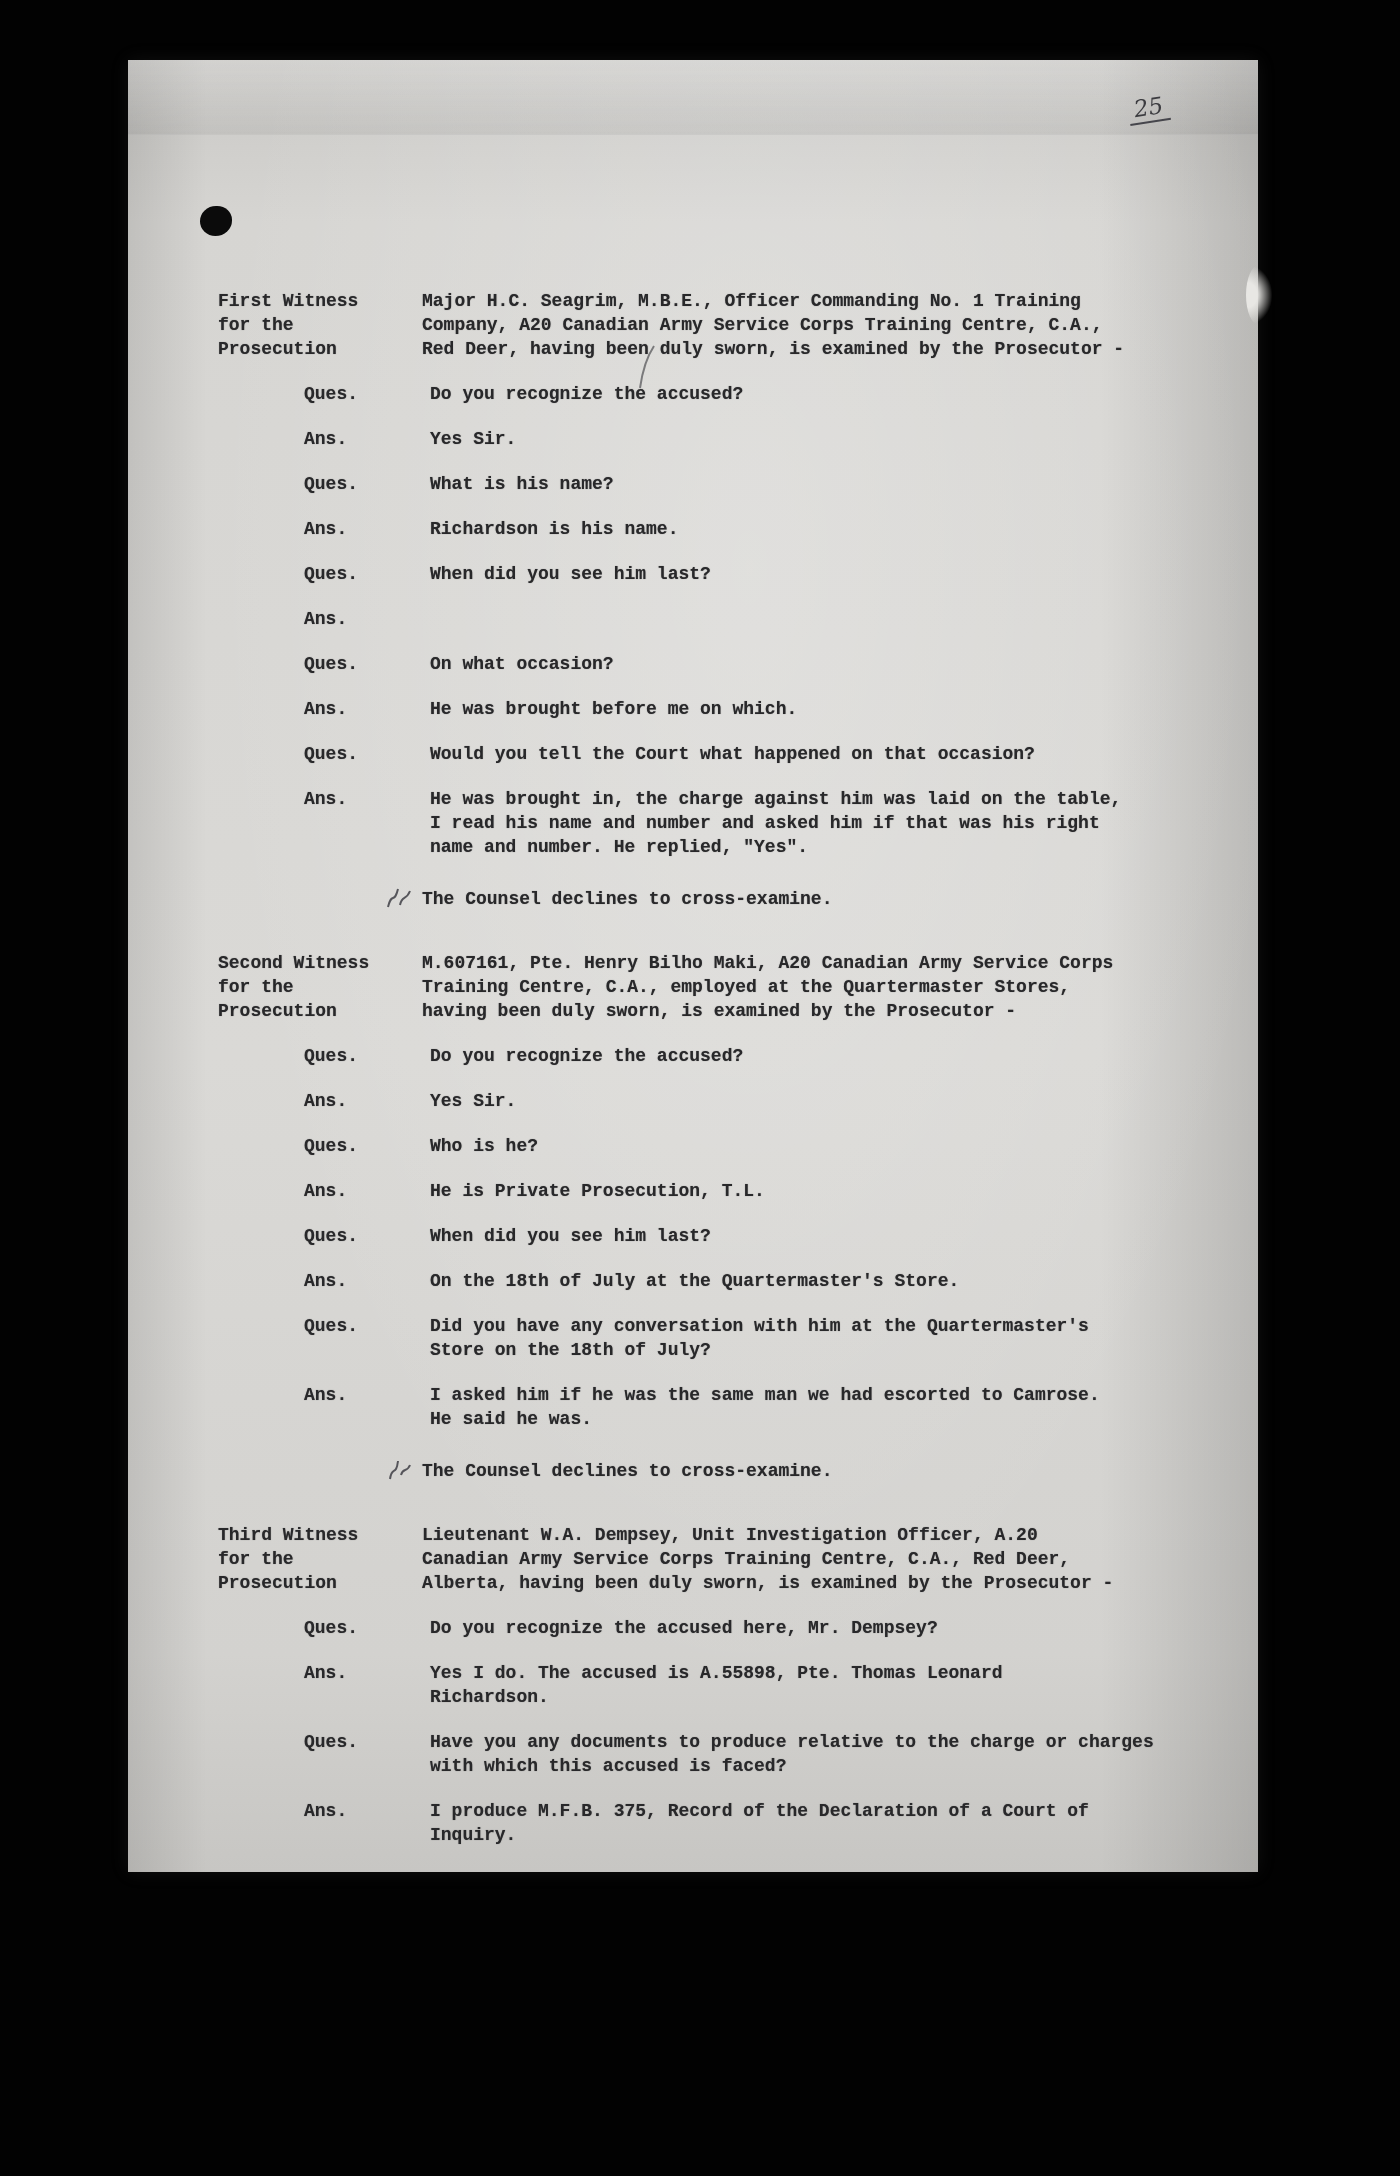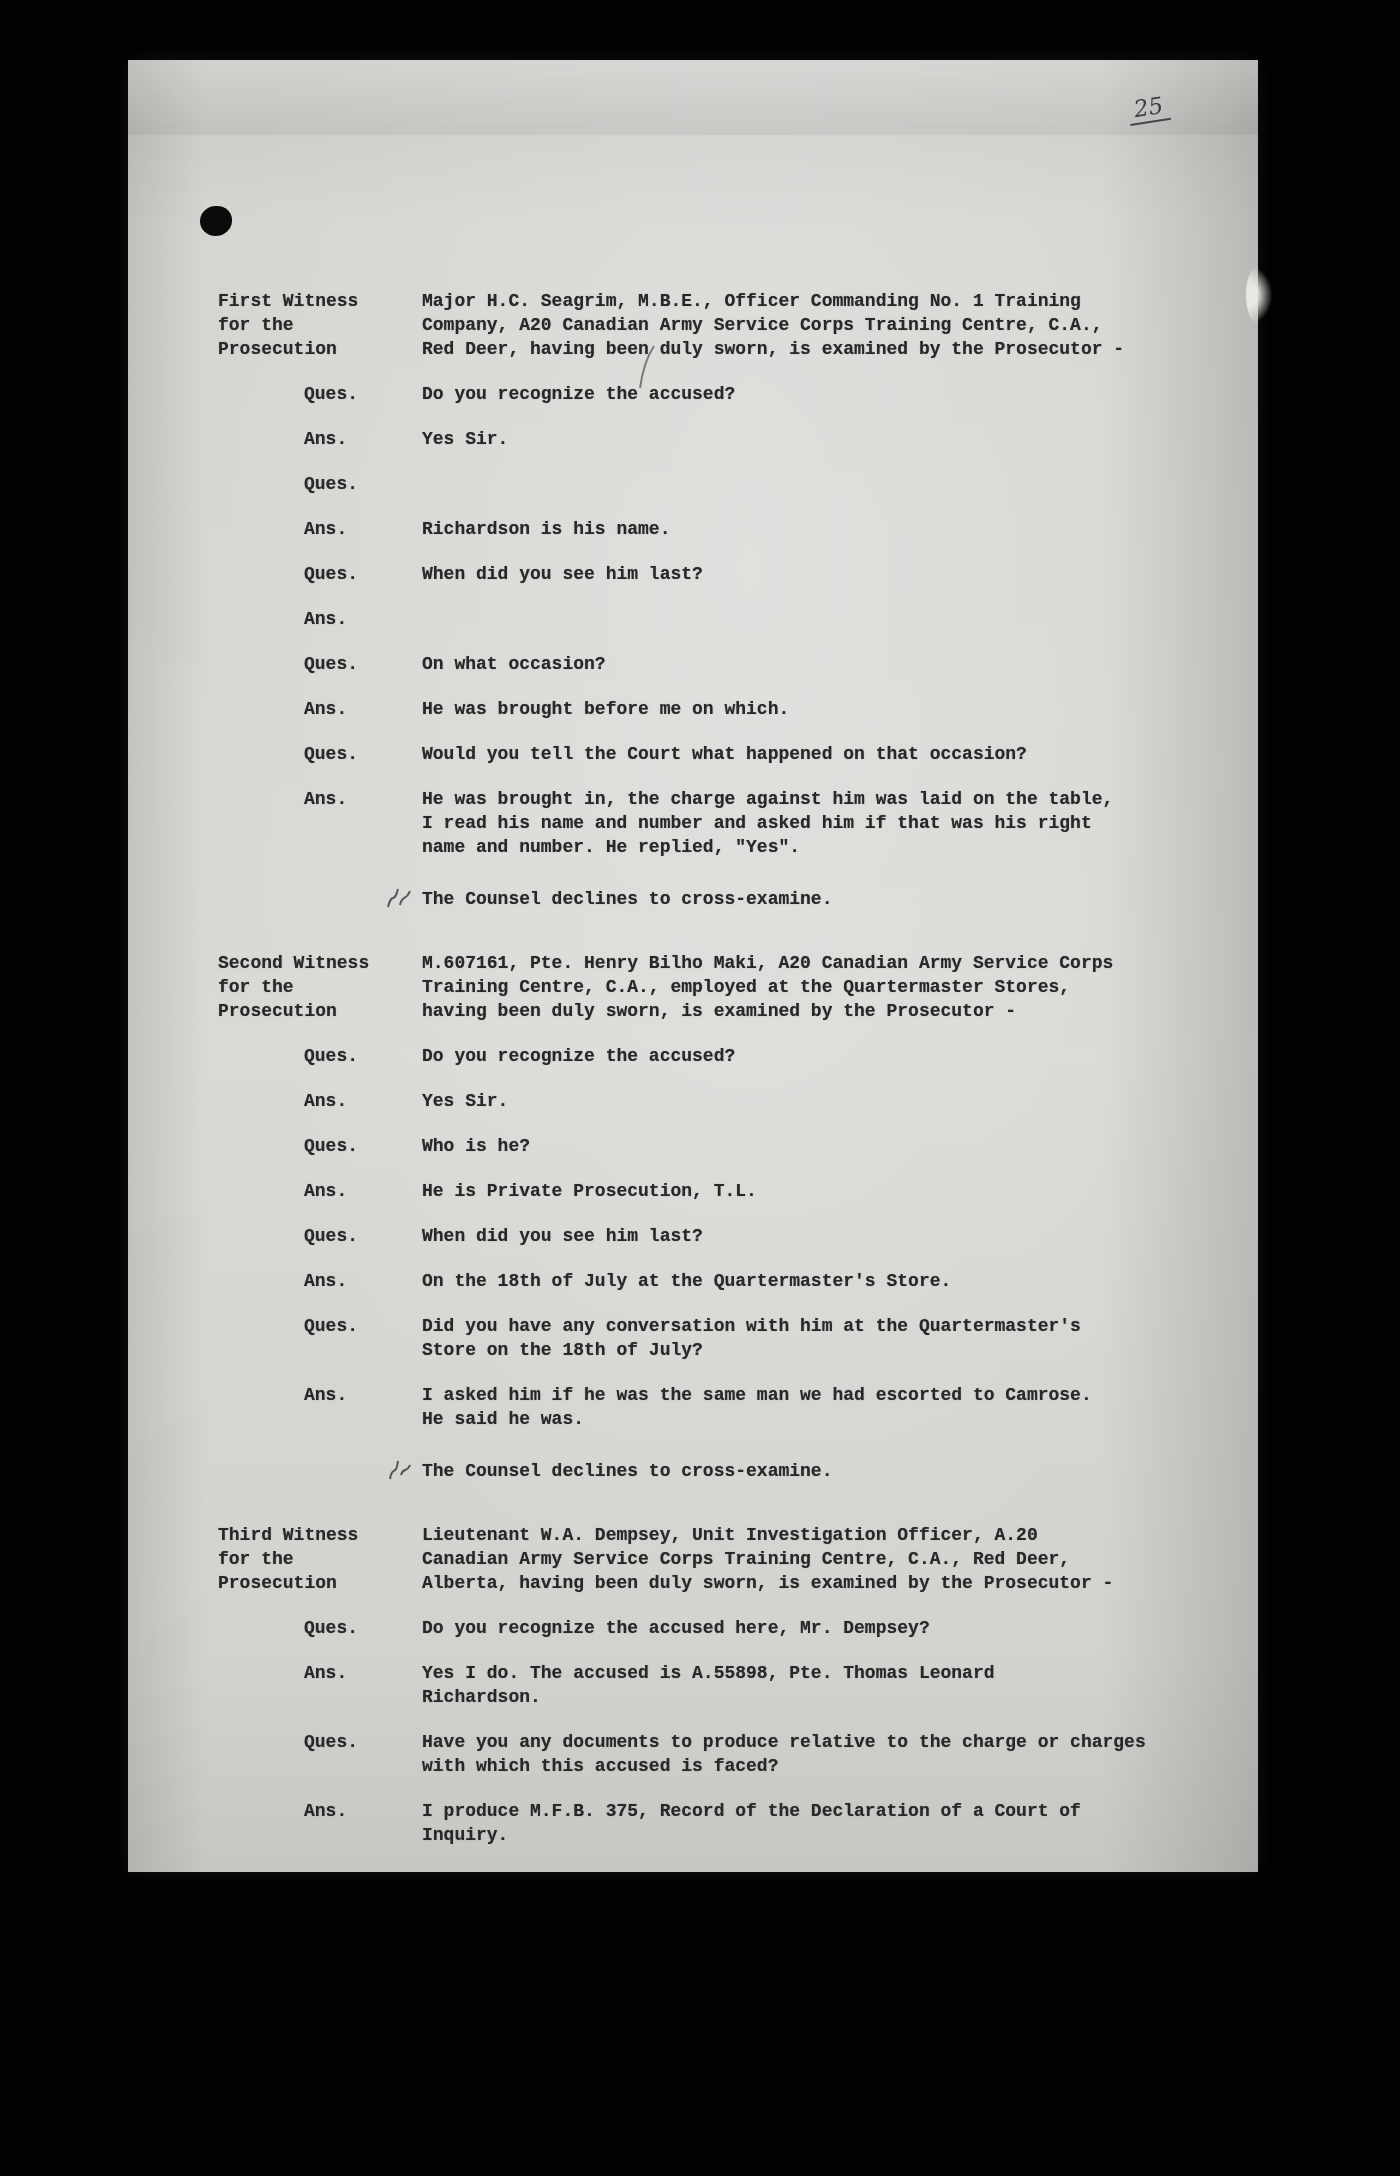--- a/index.html
+++ b/index.html
@@ -39,21 +39,21 @@
   }
   .content {
     position:absolute; left:90px; top:229px; width:1006px;
     color:#28282a; font-size:18px; line-height:24px; font-weight:bold;
     text-shadow:0 0 1px rgba(40,40,42,0.5);
   }
   .witness-block { display:flex; margin-top:40px; }
   .witness-block.first { margin-top:0; }
   .witness-label { width:204px; flex-shrink:0; white-space:pre-line; }
   .witness-intro { flex:1; white-space:pre-line; }
-  .qa-row { display:flex; margin-top:21px; }
+  .qa-row { display:flex; margin-top:21px;gap:8px; }
   .qa-label { margin-left:86px; width:118px; flex-shrink:0; }
   .qa-text { flex:1; white-space:pre-line; }
   .counsel-row { display:flex; align-items:flex-end; margin-top:26px; }
   .pen-mark { margin-left:166px; width:28px; flex-shrink:0; }
   .counsel-text { margin-left:10px; white-space:pre-line; }
   .pen-stroke { position:absolute; left:508px; top:284px; }
 </style>
 </head>
 <body>
 
@@ -83,20 +83,21 @@
         <div class="qa-label">Ques.</div>
         <div class="qa-text">Do you recognize the accused?</div>
       </div>
       <div class="qa-row">
         <div class="qa-label">Ans.</div>
         <div class="qa-text">Yes Sir.</div>
       </div>
 
       <div class="qa-row">
         <div class="qa-label">Ques.</div>
+        <div class="qa-text">What is his name?</div>
       </div>
       <div class="qa-row">
         <div class="qa-label">Ans.</div>
         <div class="qa-text">Richardson is his name.</div>
       </div>
 
       <div class="qa-row">
         <div class="qa-label">Ques.</div>
         <div class="qa-text">When did you see him last?</div>
       </div>

